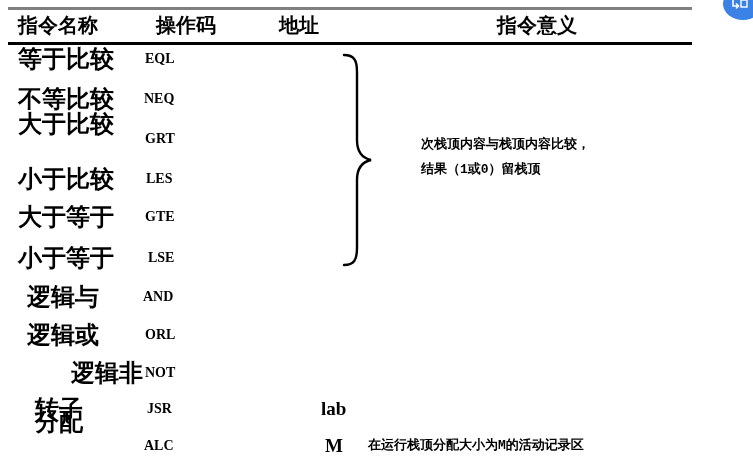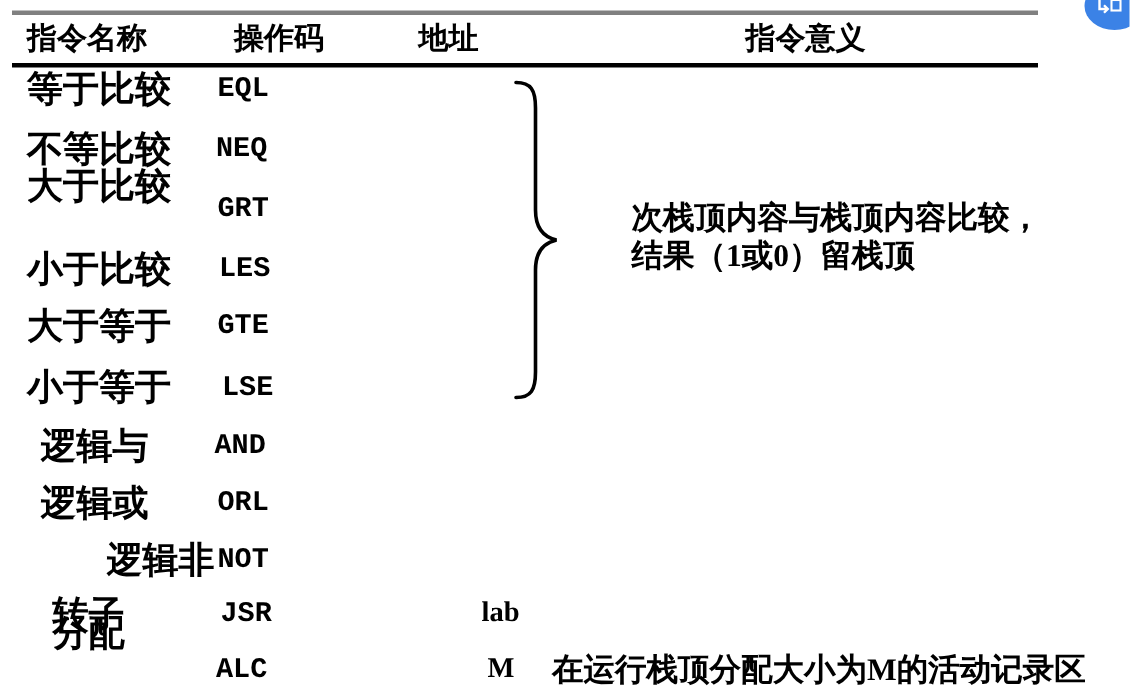--- a/index.html
+++ b/index.html
@@ -3,23 +3,23 @@
 <meta charset="utf-8">
 <style>
   html, body { margin:0; padding:0; background:#ffffff; }
   body { width:753px; height:465px; position:relative; overflow:hidden;
          font-family: "DejaVu Sans", "Liberation Sans", sans-serif; color:#000; }
   .rule-top { position:absolute; left:8px; top:7px; width:684px; height:3px; background:#808080; }
   .rule-head { position:absolute; left:8px; top:42px; width:684px; height:3px; background:#000; }
   .hdr { position:absolute; top:12px; font-size:20px; font-weight:bold; line-height:26px; white-space:nowrap; }
   .cell { position:absolute; font-weight:bold; white-space:nowrap; line-height:24px; }
   .name { font-family:"DejaVu Sans", sans-serif; font-size:24px; }
-  .code { font-family:Liberation Mono, monospace; font-size:19px; }
+  .code { font-family:Liberation Serif, serif; font-size:14px; }
   .addr { font-family:"Liberation Serif", "DejaVu Serif", serif; font-size:19px;margin-left:36px; }
-  .desc { font-family:Liberation Serif, serif; font-size:21px; }
+  .desc { font-family:Liberation Mono, monospace; font-size:13px; }
   .brace { position:absolute; left:338px; top:52px; }
   .badge { position:absolute; left:723px; top:-12px; width:40px; height:32px; border-radius:50%; background:#3b82e6; }
   .badge svg { position:absolute; left:9px; top:12px; }
 </style>
 </head>
 <body>
 
 <div>
   <div class="rule-top"></div>
 

